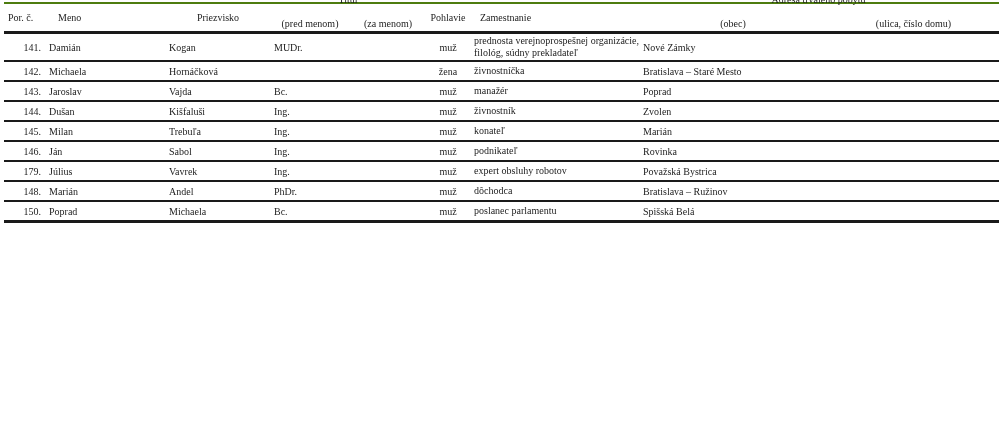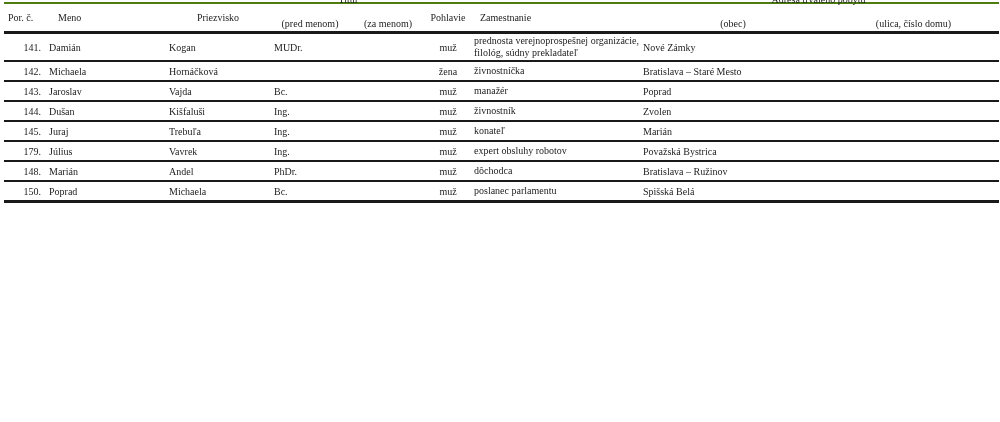--- a/index.html
+++ b/index.html
@@ -159,27 +159,38 @@
           <td class="c-priezvisko">Kišfaluši</td>
           <td class="c-titul-pred">Ing.</td>
           <td class="c-titul-za"></td>
           <td class="c-pohlavie">muž</td>
           <td class="c-zamestnanie">živnostník</td>
           <td class="c-obec">Zvolen</td>
           <td class="c-ulica"></td>
         </tr>
         <tr>
           <td class="c-por">145.</td>
-          <td class="c-meno">Juraj</td>
+          <td class="c-meno">Milan</td>
           <td class="c-priezvisko">Trebuľa</td>
           <td class="c-titul-pred">Ing.</td>
           <td class="c-titul-za"></td>
           <td class="c-pohlavie">muž</td>
           <td class="c-zamestnanie">konateľ</td>
           <td class="c-obec">Marián</td>
+          <td class="c-ulica"></td>
+        </tr>
+        <tr>
+          <td class="c-por">146.</td>
+          <td class="c-meno">Ján</td>
+          <td class="c-priezvisko">Sabol</td>
+          <td class="c-titul-pred">Ing.</td>
+          <td class="c-titul-za"></td>
+          <td class="c-pohlavie">muž</td>
+          <td class="c-zamestnanie">podnikateľ</td>
+          <td class="c-obec">Rovinka</td>
           <td class="c-ulica"></td>
         </tr>
         <tr>
           <td class="c-por">179.</td>
           <td class="c-meno">Július</td>
           <td class="c-priezvisko">Vavrek</td>
           <td class="c-titul-pred">Ing.</td>
           <td class="c-titul-za"></td>
           <td class="c-pohlavie">muž</td>
           <td class="c-zamestnanie">expert obsluhy robotov</td>

